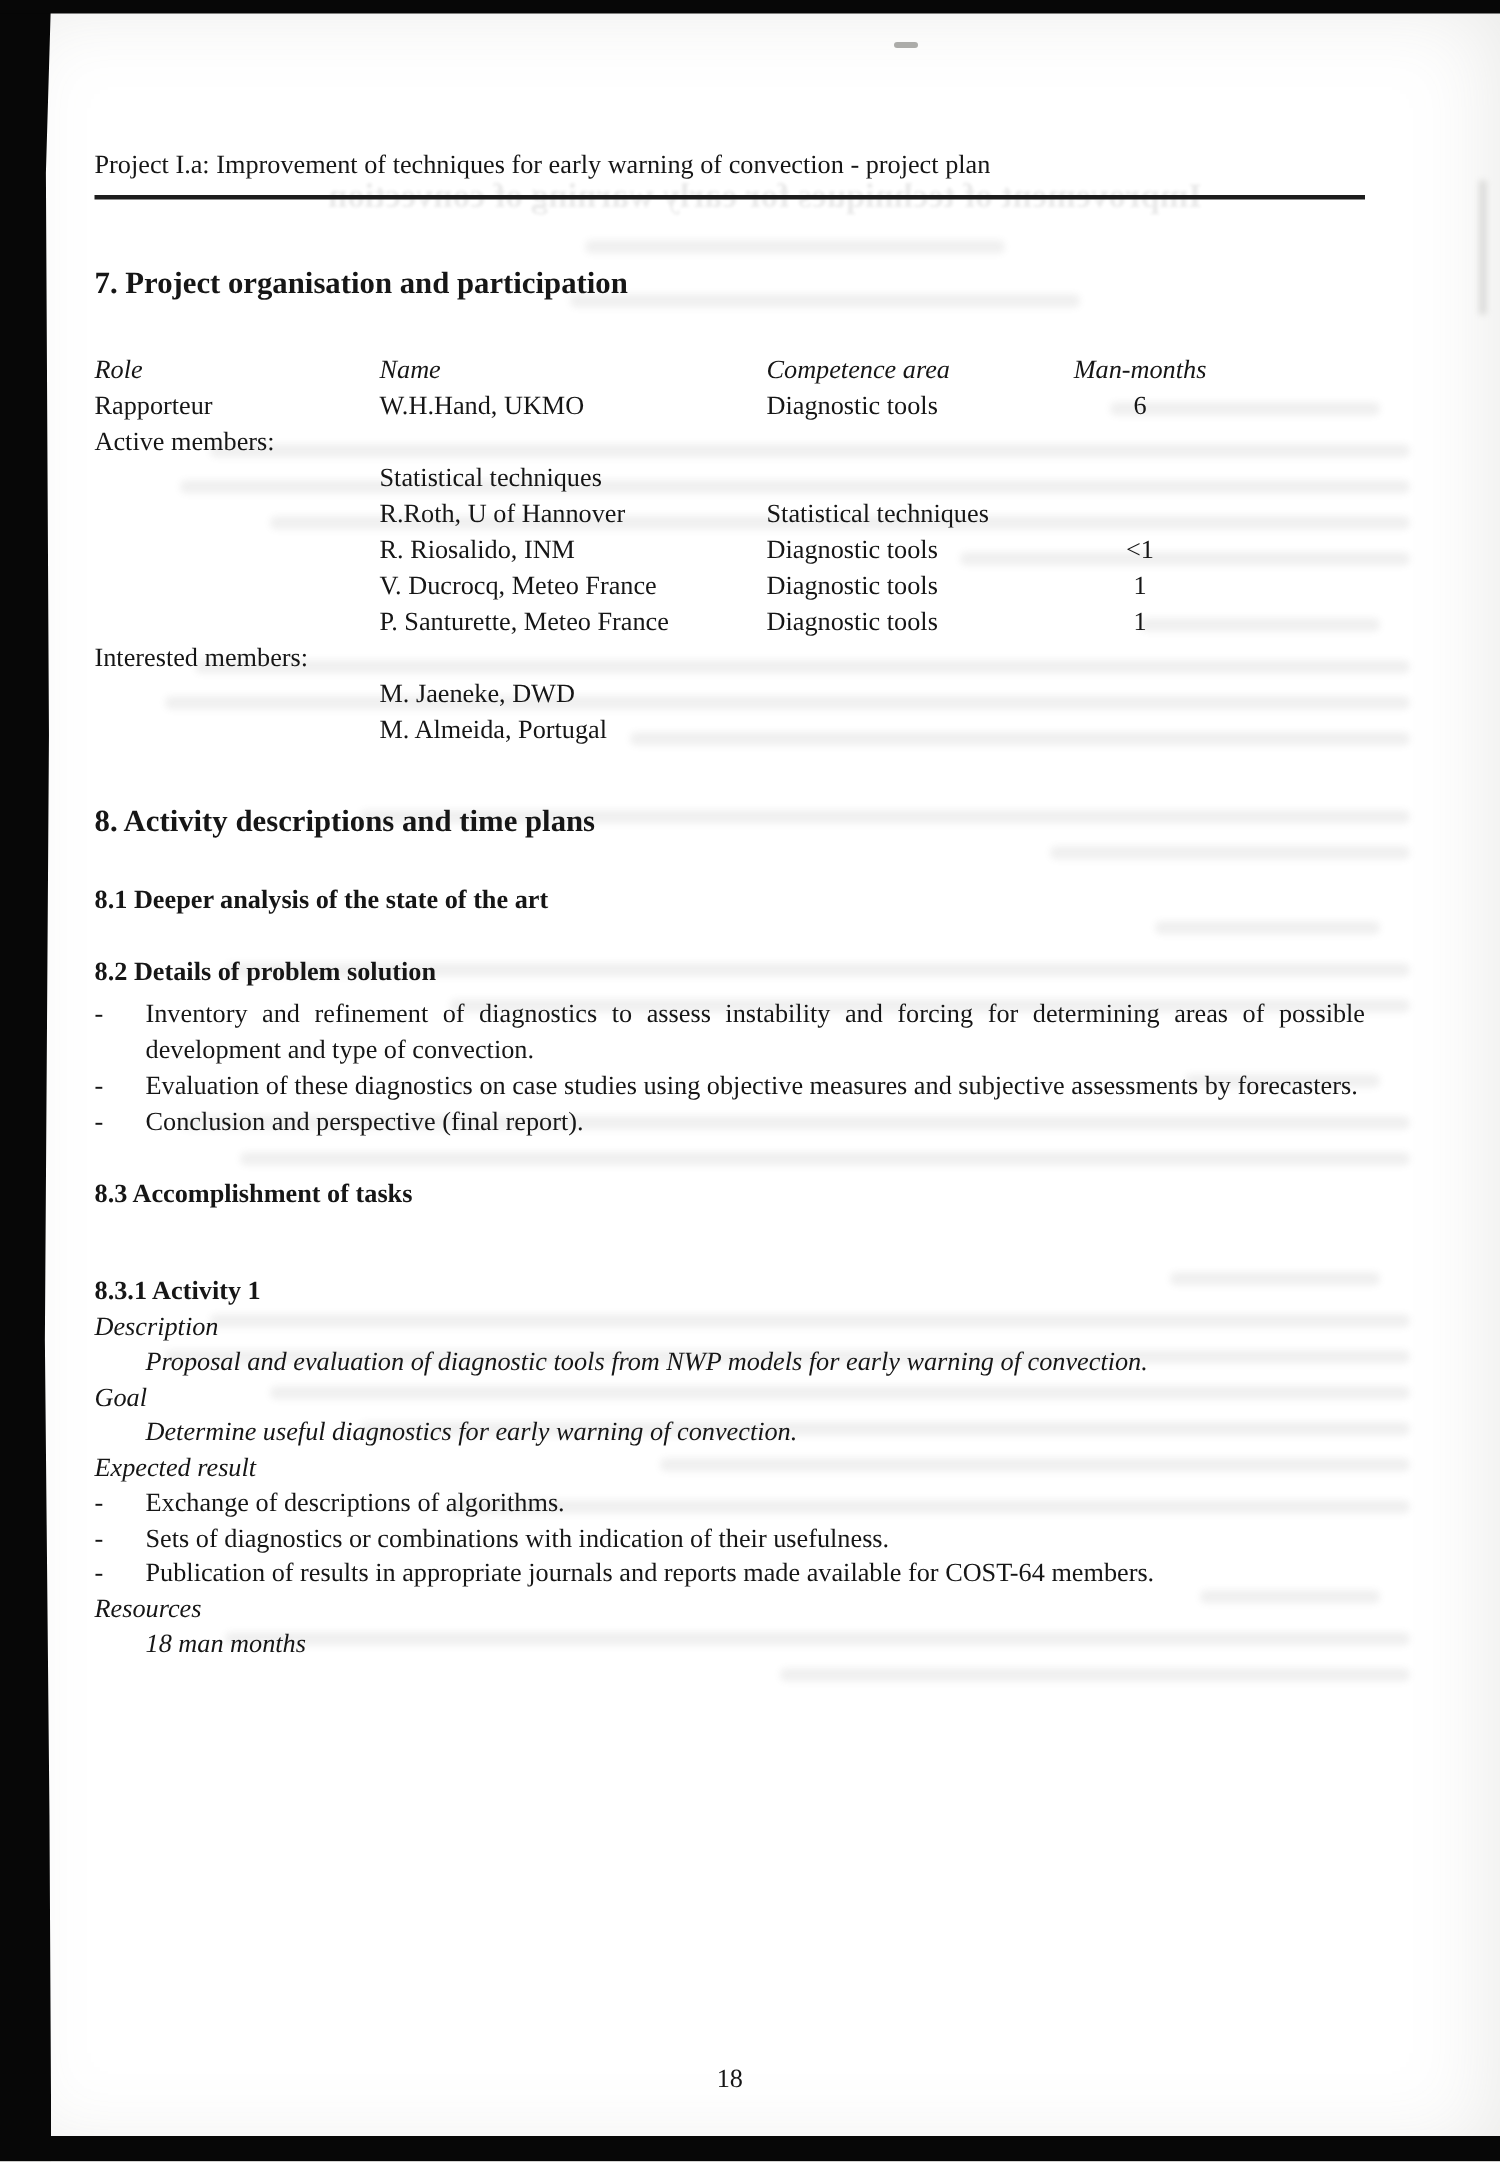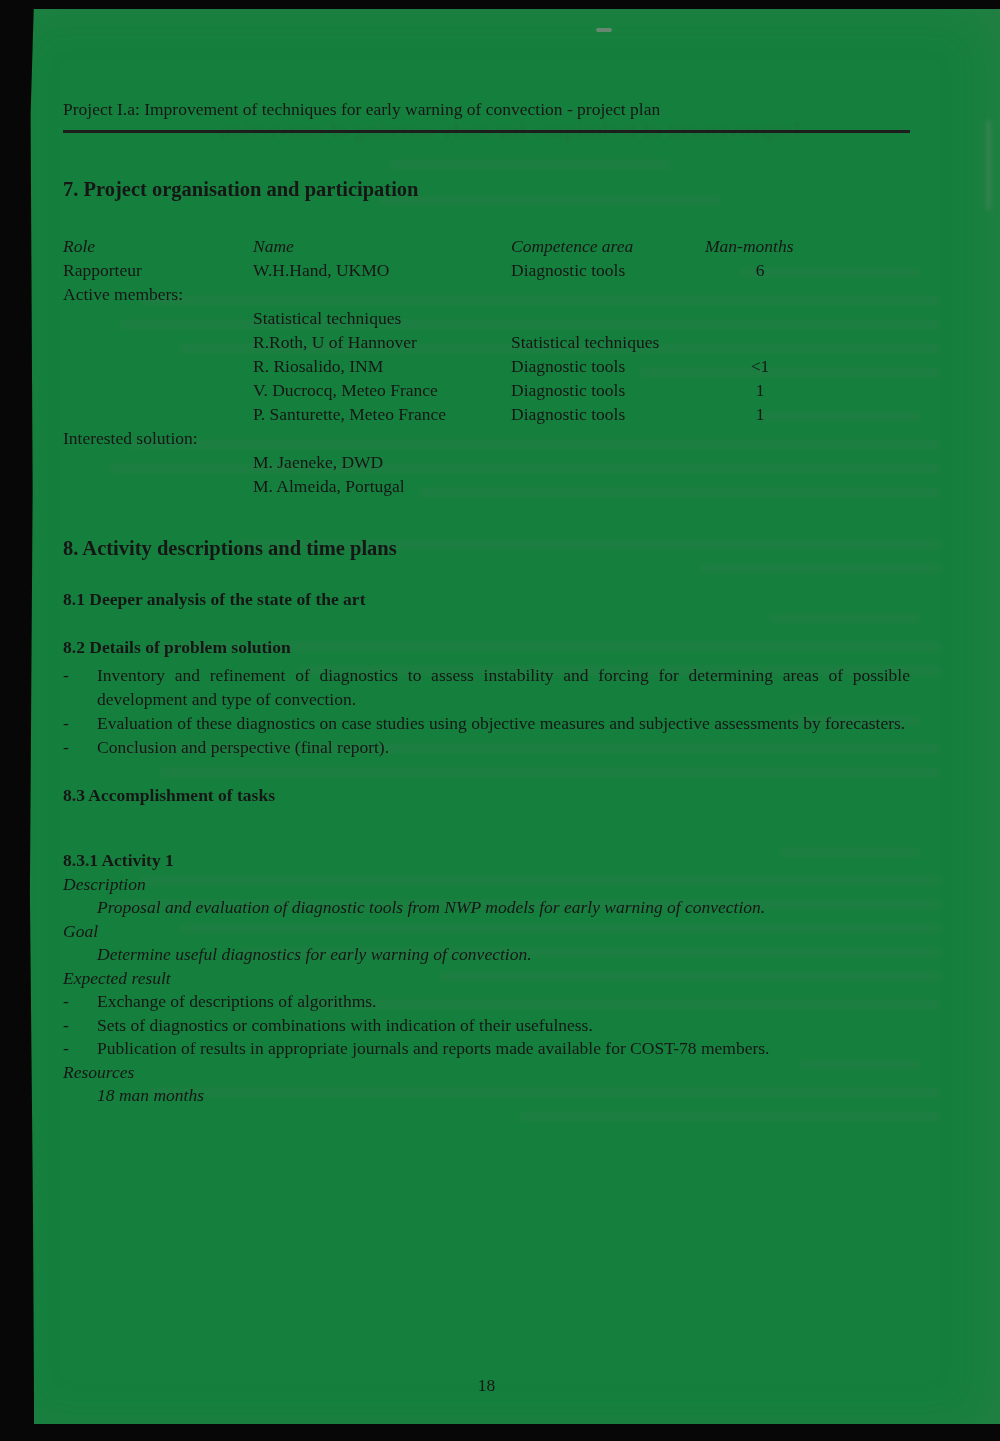--- a/index.html
+++ b/index.html
@@ -5,21 +5,21 @@
   * { margin:0; padding:0; box-sizing:border-box; }
   html,body { width:1000px; }
   body {
     width:1000px; height:1441px;
     background:#e9e9e6;
     font-family:"Liberation Serif", serif;
     color:#161616;
   }
   .scan {
     position:relative; width:1000px; height:1441px;
-    background:#15803d;
+    background:#ffffff;
     overflow:hidden;
     box-shadow: inset 0 0 60px rgba(120,120,110,0.18);
   }
   
   .edge { position:absolute; background:#070707; z-index:3; }
   .edge-left {
     left:0; top:0; width:34px; height:100%;
     clip-path: polygon(0 0, 100% 0, 90% 8%, 96% 34%, 88% 62%, 97% 84%, 100% 97%, 100% 100%, 0 100%);
   }
   .edge-top { left:0; top:0; width:100%; height:9px; }
@@ -61,21 +61,21 @@
   h3.subsub { font-size:17.5px; font-weight:bold; line-height:23.5px; margin-top:42px; }
 
   .ptable { margin-top:32px; }
   .prow {
     display:grid;
     grid-template-columns:190px 258px 194px 110px;
     line-height:24px;
   }
   .prow .mm { text-align:center; }
   .prow.thead { font-style:italic; }
-  .prow.thead .mm { text-align:left; }
+  .prow.thead .mm { text-align:center; }
 
   .bullets { margin-top:4px; }
   .bullet { display:flex; line-height:24px; }
   .bullet .dash { width:34px; flex:none; }
   .bullet .btext { flex:1; text-align:justify; }
 
   .label { font-weight:normal; font-style:italic; line-height:23.5px; }
   .pindent { padding-left:34px; line-height:23.5px;font-style:italic; }
   .tight { line-height:23.5px; }
   .tight .bullet { line-height:23.5px; }
@@ -179,21 +179,21 @@
         <span>Diagnostic tools</span>
         <span class="mm">1</span>
       </div>
       <div class="prow">
         <span></span>
         <span>P. Santurette, Meteo France</span>
         <span>Diagnostic tools</span>
         <span class="mm">1</span>
       </div>
       <div class="prow">
-        <span>Interested solution:</span>
+        <span>Interested members:</span>
         <span></span>
         <span></span>
         <span class="mm"></span>
       </div>
       <div class="prow">
         <span></span>
         <span>M. Jaeneke, DWD</span>
         <span></span>
         <span class="mm"></span>
       </div>
@@ -240,21 +240,21 @@
       <div class="bullet">
         <span class="dash">-</span>
         <span class="btext">Exchange of descriptions of algorithms.</span>
       </div>
       <div class="bullet">
         <span class="dash">-</span>
         <span class="btext">Sets of diagnostics or combinations with indication of their usefulness.</span>
       </div>
       <div class="bullet">
         <span class="dash">-</span>
-        <span class="btext">Publication of results in appropriate journals and reports made available for COST-78 members.</span>
+        <span class="btext">Publication of results in appropriate journals and reports made available for COST-64 members.</span>
       </div>
     </div>
 
     <div class="label">Resources</div>
     <p class="pindent">18 man months</p>
 
     <div class="page-number">18</div>
 
   </div>
 </div>

